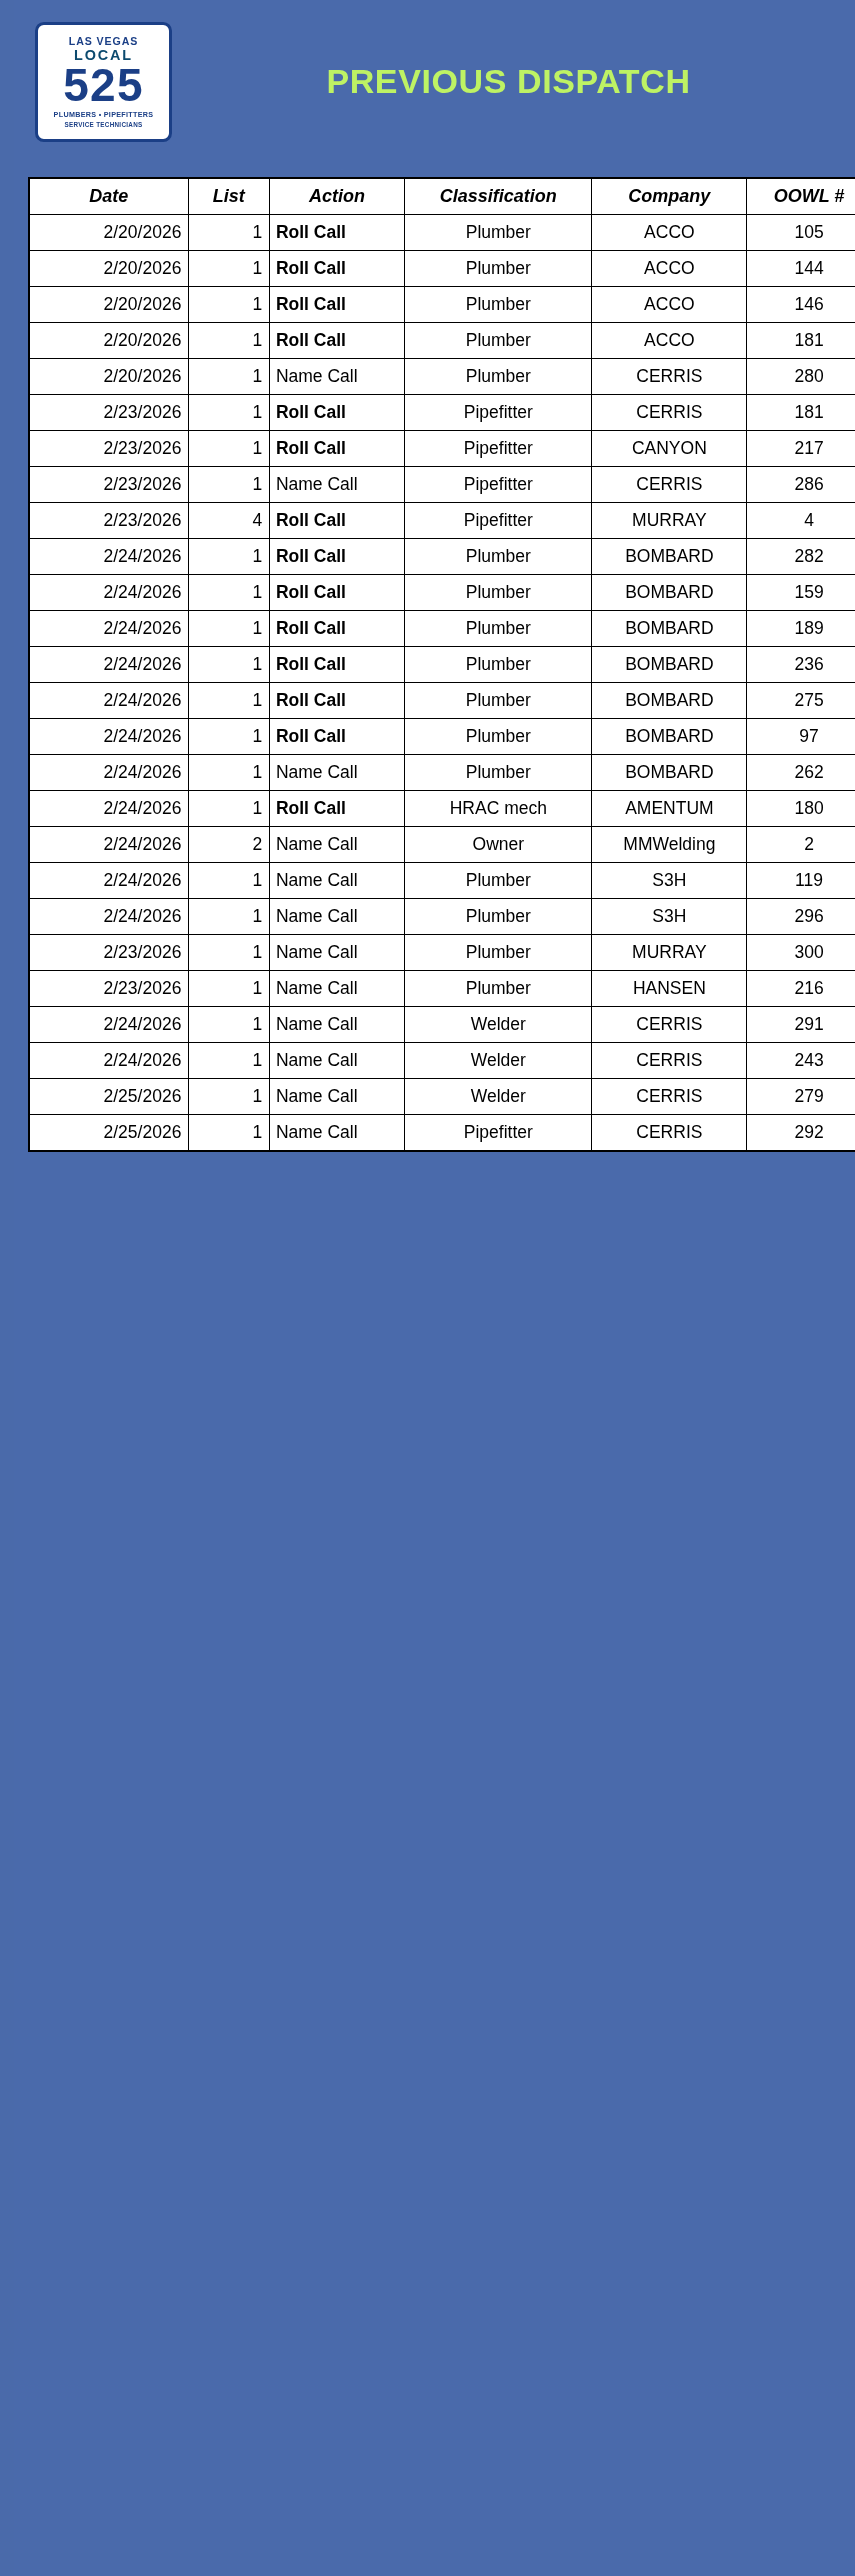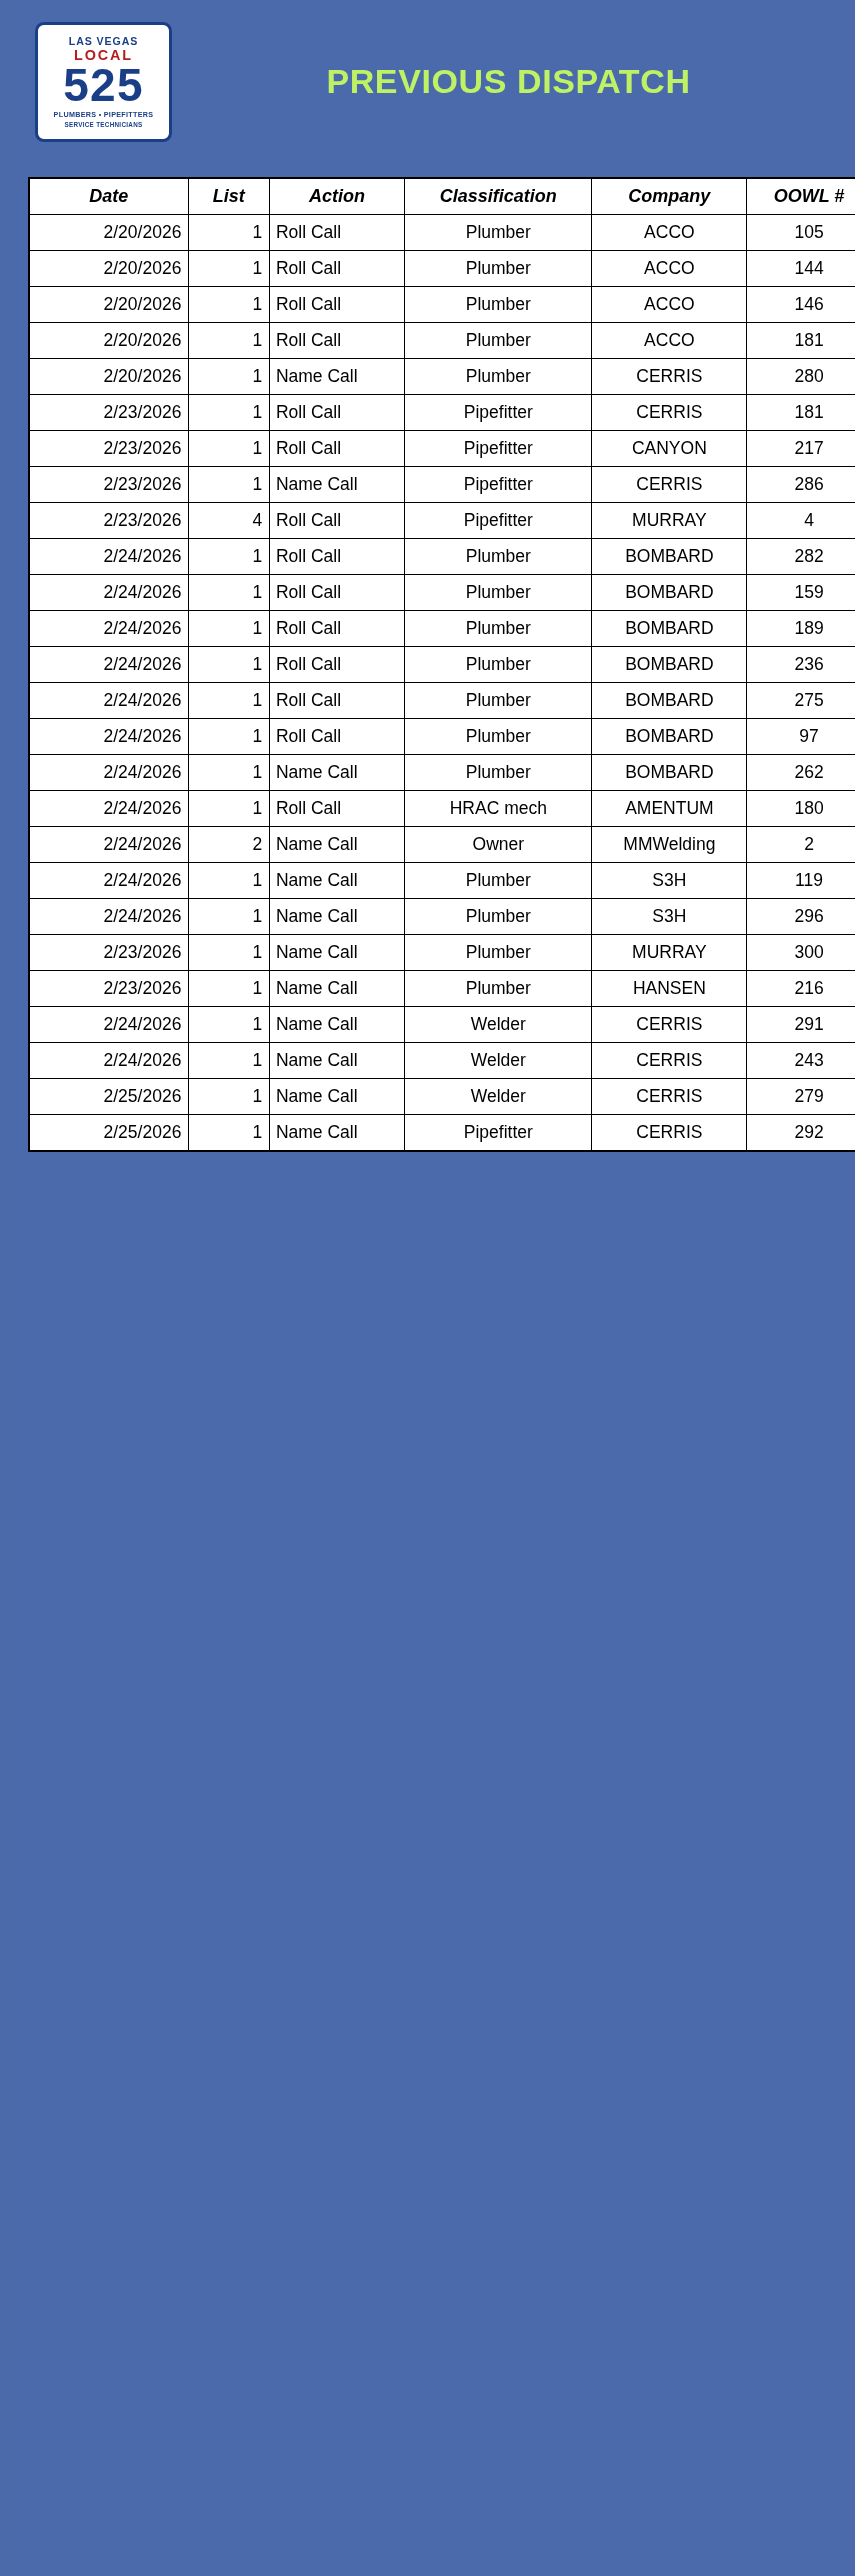--- a/index.html
+++ b/index.html
@@ -49,21 +49,21 @@
   }
   .logo-local .lv {
     font-size: 10.6px;
     font-weight: bold;
     color: #1b3f86;
     letter-spacing: 0.9px;
   }
   .logo-local .loc {
     font-size: 14.4px;
     font-weight: bold;
-    color: #b91c1c;
+    color: #0c4a6e;
     letter-spacing: 1.9px;
     margin-top: -0.6px;
   }
   .logo-local .num {
     font-size: 46px;
     font-weight: bold;
     color: #1b3f86;
     line-height: 0.92;
     letter-spacing: 1.3px;
     margin-top: 1.3px;
@@ -186,21 +186,21 @@
   th.c-action { width: 134px; }
   th.c-class { width: 185px; }
   th.c-company { width: 153px; }
   th.c-oowl { width: 123px; }
 
   th.c-list, th.c-action, th.c-oowl { text-align: left; }
 
   td.date { text-align: right; }
   td.list { text-align: right; }
   td.action { text-align: left; }
-  td.action.roll { font-weight: normal; }
+  td.action.roll { font-weight: bold; }
   td.cls { text-align: center; }
   td.company { text-align: center; }
   td.oowl { text-align: center; }
 
   tr.dashed-top td { border-top: 0.6px dashed #9a9a9a; }
 </style>
 </head>
 <body>
 
 <div class="page">

